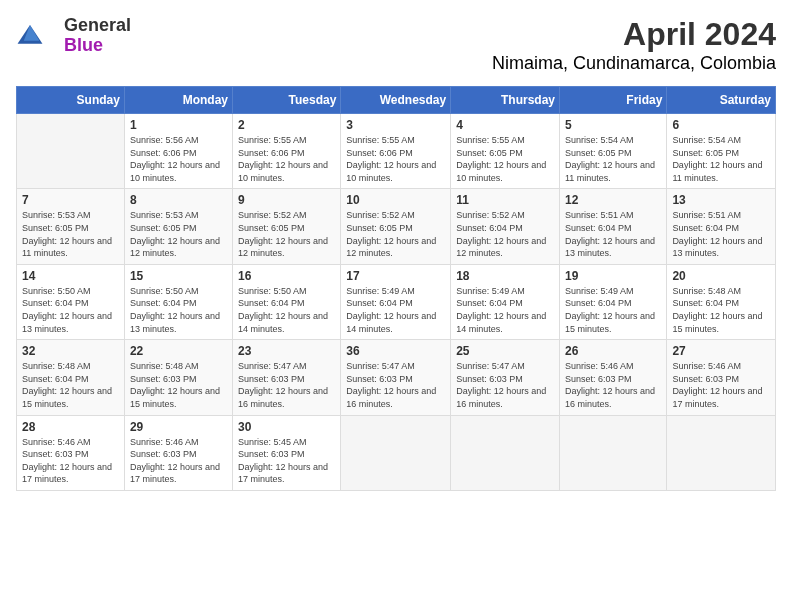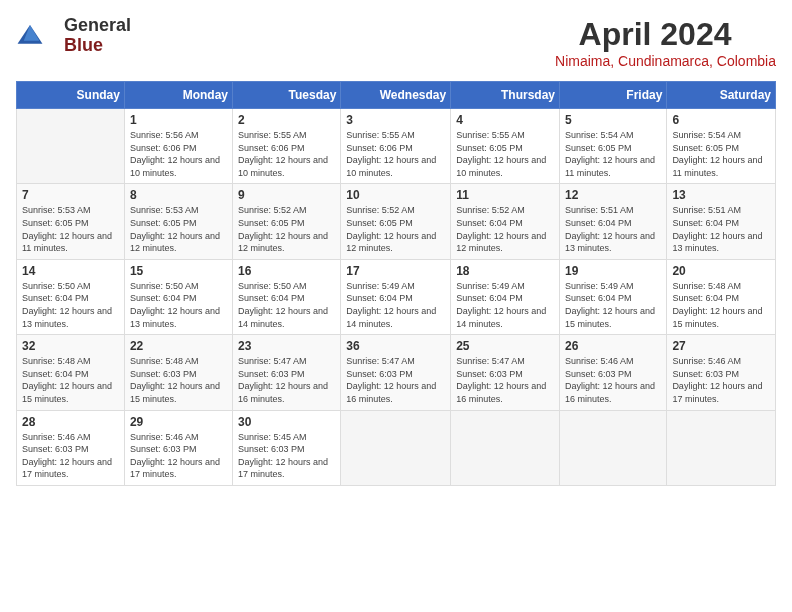--- a/index.html
+++ b/index.html
@@ -23,38 +23,38 @@
     }
     .logo-text-general {
       font-size: 18px;
       font-weight: bold;
       color: #333;
       line-height: 1.1;
     }
     .logo-text-blue {
       font-size: 18px;
       font-weight: bold;
-      color: #7f1d1d;
+      color: #a21caf;
       line-height: 1.1;
     }
     .logo-icon {
       width: 28px;
       height: 28px;
     }
     .title-area {
-      text-align: center;
+      text-align: right;
     }
     .month-title {
       font-size: 32px;
       font-weight: bold;
       color: #333;
     }
     .location-title {
-      font-size: 14px;
-      color: #b91c1c;
+      font-size: 18px;
+      color: #000000;
       margin-left: 21px;
     }
     .calendar-table {
       width: 100%;
       border-collapse: collapse;
       border: 1px solid #ccc;
     }
     .calendar-table th {
       background-color: #3a6bc4;
       color: #fff;

